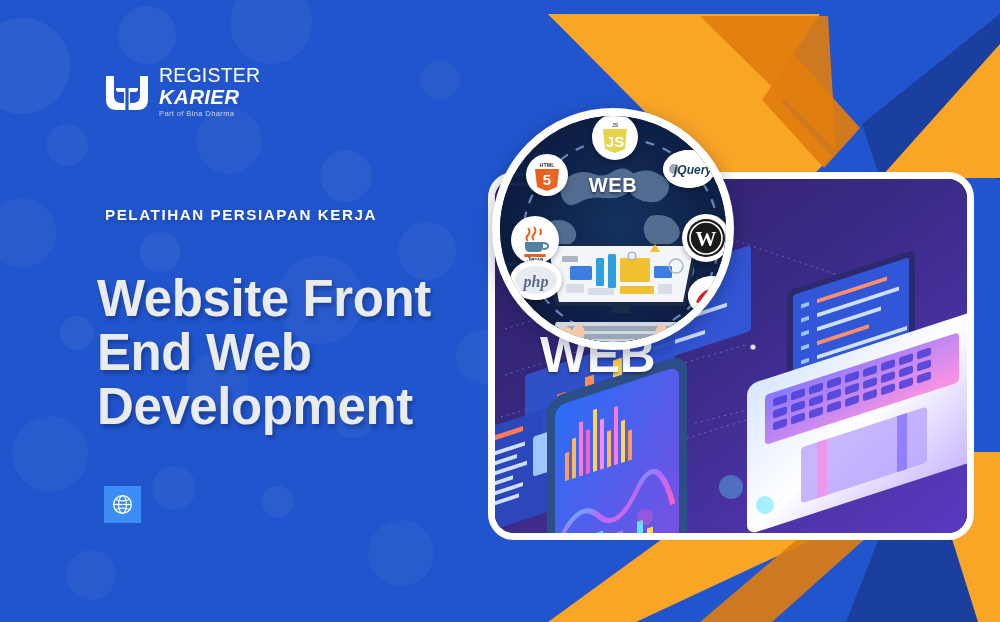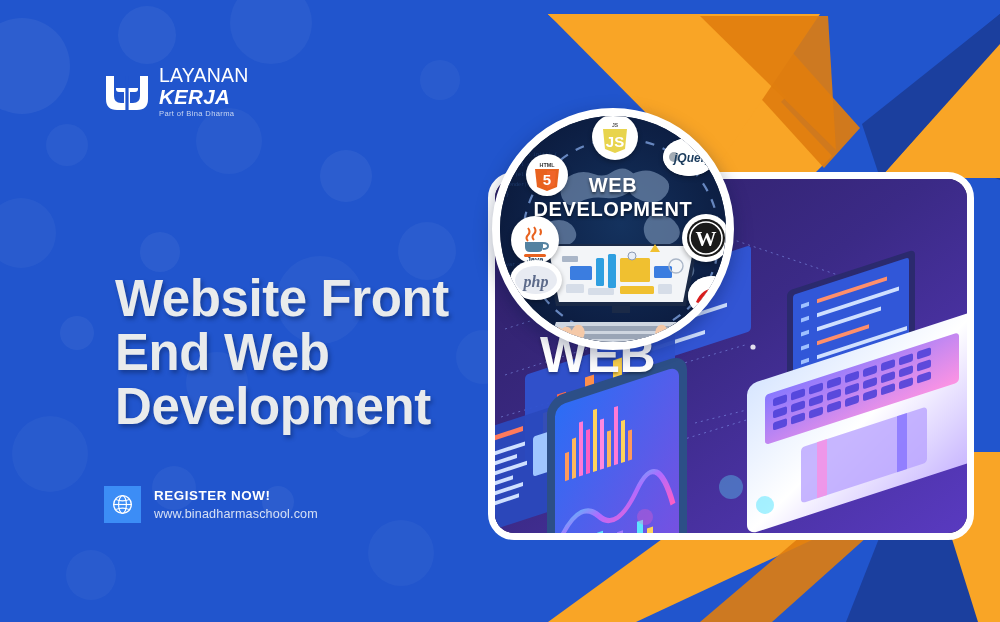--- a/index.html
+++ b/index.html
@@ -52,21 +52,21 @@
   
   #eyebrow {
     position:absolute; left:105px; top:206px;
     font-size:15.2px; font-weight:700; color:#ffffff;
     letter-spacing:1.55px;
     text-shadow:0 2px 4px rgba(10,30,80,.30);
   }
 
   
   #headline {
-    position:absolute; left:115px; top:272px;
+    position:absolute; left:97px; top:272px;
     width:430px;
     font-size:51px; font-weight:700;
     line-height:1.055;
     color:#e9ebec;
     letter-spacing:-0.4px;
     text-shadow:2px 3px 4px rgba(8,26,72,.42);
   }
 
   
   #register {
@@ -454,21 +454,20 @@
             <path d="M84 150 q16 -8 28 4 q8 10 -2 16 q-14 8 -26 -2 q-8 -8 0 -18 Z"></path>
             <path d="M176 142 q14 -2 18 10 q2 10 -10 12 q-12 2 -14 -10 q-2 -10 6 -12 Z"></path>
             <path d="M30 150 q10 -4 14 6 q2 8 -8 10 q-10 0 -10 -8 Z"></path>
           </g>
 
           <circle cx="121" cy="121" r="98" fill="none" stroke="#7da0dd" stroke-width="2.2" stroke-dasharray="9 9" opacity=".8"></circle>
         </svg>
 
         <div class="circ-title">
           <div>WEB</div>
-          <div>DEVELOPMENT</div>
         </div>
 
         <svg viewBox="0 0 242 242" width="242" height="242" style="position:absolute;inset:0;z-index:5;">
 
           <path d="M44 128 L198 128 L186 190 L56 190 Z" fill="#1b2a47"></path>
           <path d="M48 130 L194 130 L183 186 L59 186 Z" fill="#f3f5f8"></path>
 
           <g>
             <rect x="70" y="150" width="22" height="14" rx="1.5" fill="#3b7de0"></rect>
             <rect x="96" y="142" width="8" height="28" rx="1.5" fill="#2f9fe0"></rect>
@@ -515,21 +514,21 @@
         </div>
 
         <div class="badge" style="left:92px; top:-2px; width:46px; height:46px;">
           <svg viewBox="0 0 46 46" width="46" height="46">
             <text x="23" y="13" text-anchor="middle" font-size="5" font-weight="700" fill="#555" font-family="Liberation Sans, sans-serif">JS</text>
             <path d="M11 15 L35 15 L33 35 L23 39 L13 35 Z" fill="#e8d44d"></path>
             <text x="23" y="33" text-anchor="middle" font-size="15" font-weight="700" fill="#ffffff" font-family="Liberation Sans, sans-serif">JS</text>
           </svg>
         </div>
 
-        <div class="badge" style="left:163px; top:22px; width:52px; height:38px;">
+        <div class="badge" style="left:163px; top:34px; width:52px; height:38px;">
           <svg viewBox="0 0 52 38" width="52" height="38">
             <ellipse cx="26" cy="19" rx="26" ry="19" fill="#ffffff"></ellipse>
             <circle cx="11" cy="19" r="5" fill="#7a8794" opacity=".7"></circle>
             <text x="30" y="24" text-anchor="middle" font-size="12" font-weight="700" font-style="italic" fill="#1a3b5c" font-family="Liberation Sans, sans-serif">jQuery</text>
           </svg>
         </div>
 
         <div class="badge" style="left:182px; top:98px; width:48px; height:48px;">
           <svg viewBox="0 0 48 48" width="48" height="48">
             <circle cx="24" cy="24" r="19" fill="#1a1a1a"></circle>
@@ -572,39 +571,36 @@
 
   <div id="content">
 
     <div id="logo">
       <svg id="logo-mark" viewBox="0 0 46 40">
         <path d="M2 4 h8 v20 q0 7 7 7 h3 v-11 h-5 q-3 0 -3 -3 v-1 h13 v22 h-12 q-11 0 -11 -11 z" fill="#ffffff"></path>
         <path d="M44 4 h-8 v20 q0 7 -7 7 h-3 v-11 h5 q3 0 3 -3 v-1 h-13 v22 h12 q11 0 11 -11 z" fill="#ffffff"></path>
         <rect x="21.4" y="4" width="3.2" height="34" fill="#2155cd"></rect>
       </svg>
       <div id="logo-words">
-        <div class="logo-l1">LAYANAN</div>
-        <div class="logo-l2">KERJA</div>
+        <div class="logo-l1">REGISTER</div>
+        <div class="logo-l2">KARIER</div>
         <div class="logo-l3">Part of Bina Dharma</div>
       </div>
     </div>
 
+    <div id="eyebrow">PELATIHAN PERSIAPAN KERJA</div>
 
     <h1 id="headline">Website Front End Web Development</h1>
 
     <div id="register">
       <div id="globe-box">
         <svg viewBox="0 0 26 26" width="23" height="23">
           <circle cx="13" cy="13" r="10" fill="none" stroke="#ffffff" stroke-width="1.5"></circle>
           <ellipse cx="13" cy="13" rx="4.4" ry="10" fill="none" stroke="#ffffff" stroke-width="1.3"></ellipse>
           <line x1="3" y1="13" x2="23" y2="13" stroke="#ffffff" stroke-width="1.3"></line>
           <path d="M5 7.2 q8 3.4 16 0" fill="none" stroke="#ffffff" stroke-width="1.2"></path>
           <path d="M5 18.8 q8 -3.4 16 0" fill="none" stroke="#ffffff" stroke-width="1.2"></path>
         </svg>
       </div>
-      <div id="reg-text">
-        <div class="reg-title">REGISTER NOW!</div>
-        <div class="reg-url">www.binadharmaschool.com</div>
-      </div>
     </div>
   </div>
 
 </div>
 
 </body></html>

